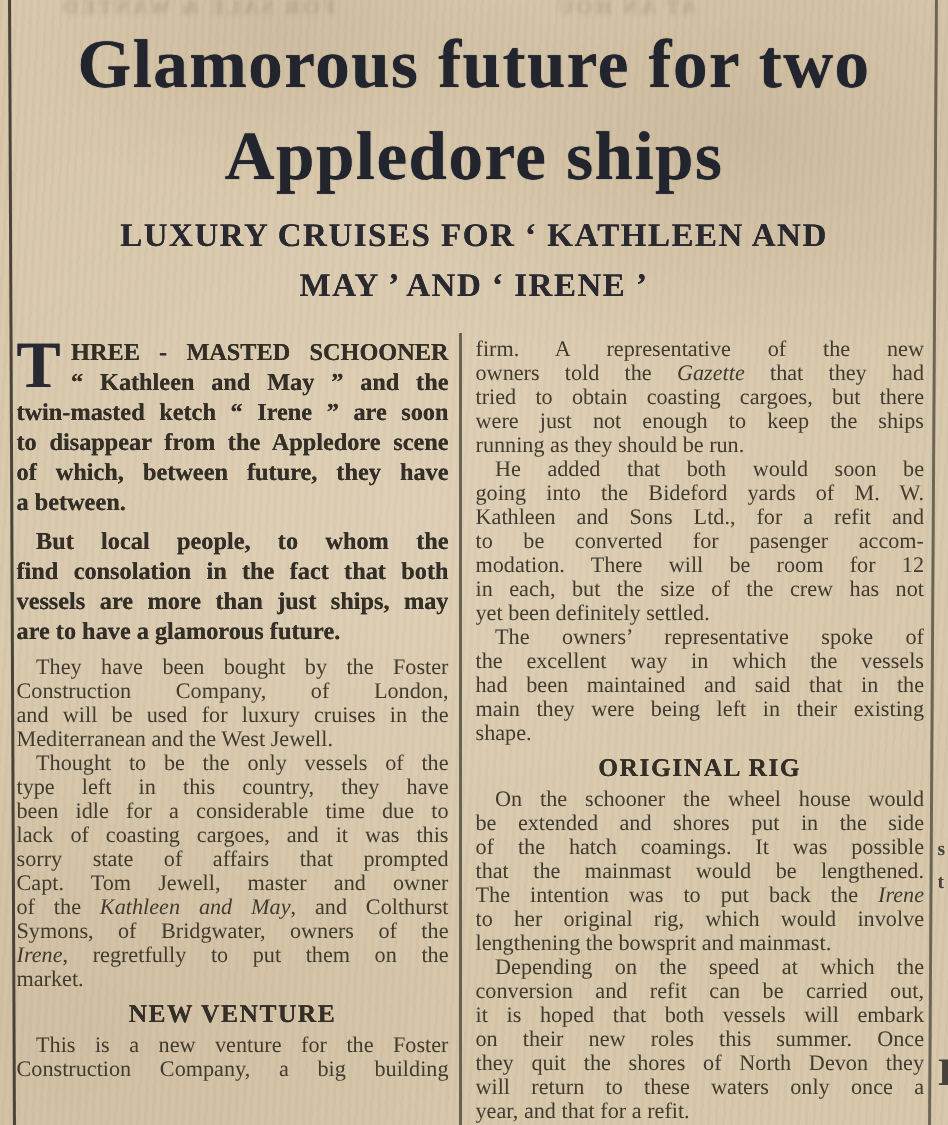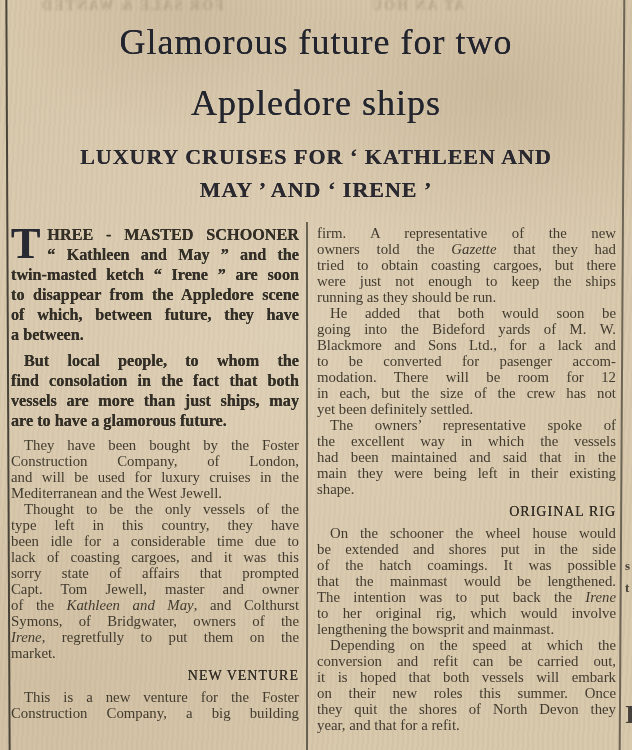--- a/index.html
+++ b/index.html
@@ -23,21 +23,21 @@
   .rule-mid{left:306px;top:222px;width:2px;height:528px;opacity:.8;background:#4e483c;}
   .bleed{
     position:absolute;top:-2px;font-weight:bold;font-size:14px;letter-spacing:2px;
     color:#9b8a6e;opacity:.5;filter:blur(1.3px);transform:scaleX(-1);
     white-space:nowrap;
   }
   .bleed.b-left{left:40px;}
   .bleed.b-right{left:370px;}
   .headline{
     position:absolute;top:12px;left:16px;width:600px;text-align:center;
-    font-weight:normal;color:#23252e;font-size:36px;line-height:61px;letter-spacing:1px;
+    font-weight:bold;color:#23252e;font-size:46px;line-height:61px;letter-spacing:1px;
     text-shadow:0 0 .6px #23252e;
   }
   .subtitle{
     position:absolute;top:140px;left:16px;width:600px;text-align:center;
     font-weight:bold;color:#2b2930;font-size:22px;line-height:33px;letter-spacing:1px;
     text-shadow:0 0 .4px #2b2930;
   }
   .col{position:absolute;top:225px;color:#413b2f;font-size:14.8px;}
   .col-left{left:11px;width:288px;}
   .col-right{left:317px;width:299px;}
@@ -48,21 +48,21 @@
   }
   .para .line.last{text-align-last:left;}
   .para .line.first.ind{text-indent:13px;}
   .para.lead{font-weight:bold;font-size:16.2px;color:#332f27;margin-bottom:6px;text-shadow:0 0 .4px #332f27;}
   .para.lead .line{height:20px;line-height:20px;}
   .dropcap{
     float:left;font-weight:bold;font-size:44px;line-height:34px;height:38px;
     padding:2px 7px 0 0;color:#282a33;
   }
   .subhead{
-    text-align:right;font-weight:normal;font-size:14px;line-height:20px;
+    text-align:center;font-weight:bold;font-size:17px;line-height:20px;
     letter-spacing:1px;color:#332e26;margin:5px 0 3px 0;text-shadow:0 0 .4px #332e26;
   }
   em{font-style:italic;}
   .fragment{position:absolute;left:625px;color:#46413a;font-size:13px;font-weight:bold;overflow:hidden;width:7px;}
   .fragment.big{font-size:26px;width:8px;}
 </style>
 </head>
 <body>
 
 <div class="page">
@@ -128,21 +128,21 @@
       <div class="para">
         <div class="line first">firm.  A  representative  of  the  new</div>
         <div class="line">owners told the <em>Gazette</em> that they had</div>
         <div class="line">tried to obtain coasting cargoes, but there</div>
         <div class="line">were just not enough to keep the ships</div>
         <div class="line last">running as they should be run.</div>
       </div>
       <div class="para">
         <div class="line first ind">He added that both would soon be</div>
         <div class="line">going into the Bideford yards of M. W.</div>
-        <div class="line">Blackmore and Sons Ltd., for a lack and</div>
+        <div class="line">Kathleen and Sons Ltd., for a refit and</div>
         <div class="line">to be converted for pasenger accom-</div>
         <div class="line">modation. There will be room for 12</div>
         <div class="line">in each, but the size of the crew has not</div>
         <div class="line last">yet been definitely settled.</div>
       </div>
       <div class="para">
         <div class="line first ind">The owners’ representative spoke of</div>
         <div class="line">the excellent way in which the vessels</div>
         <div class="line">had been maintained and said that in the</div>
         <div class="line">main they were being left in their existing</div>
@@ -157,20 +157,21 @@
         <div class="line">The intention was to put back the <em>Irene</em></div>
         <div class="line">to her original rig, which would involve</div>
         <div class="line last">lengthening the bowsprit and mainmast.</div>
       </div>
       <div class="para">
         <div class="line first ind">Depending on the speed at which the</div>
         <div class="line">conversion and refit can be carried out,</div>
         <div class="line">it is hoped that both vessels will embark</div>
         <div class="line">on their new roles this summer. Once</div>
         <div class="line">they quit the shores of North Devon they</div>
+        <div class="line">will return to these waters only once a</div>
         <div class="line last">year, and that for a refit.</div>
       </div>
     </div>
 
   <div id="fragments">
       <div class="fragment" style="top: 558px;">s</div>
       <div class="fragment" style="top: 580px;">t</div>
       <div class="fragment big" style="top: 700px;">I</div>
     </div>
 </div>

